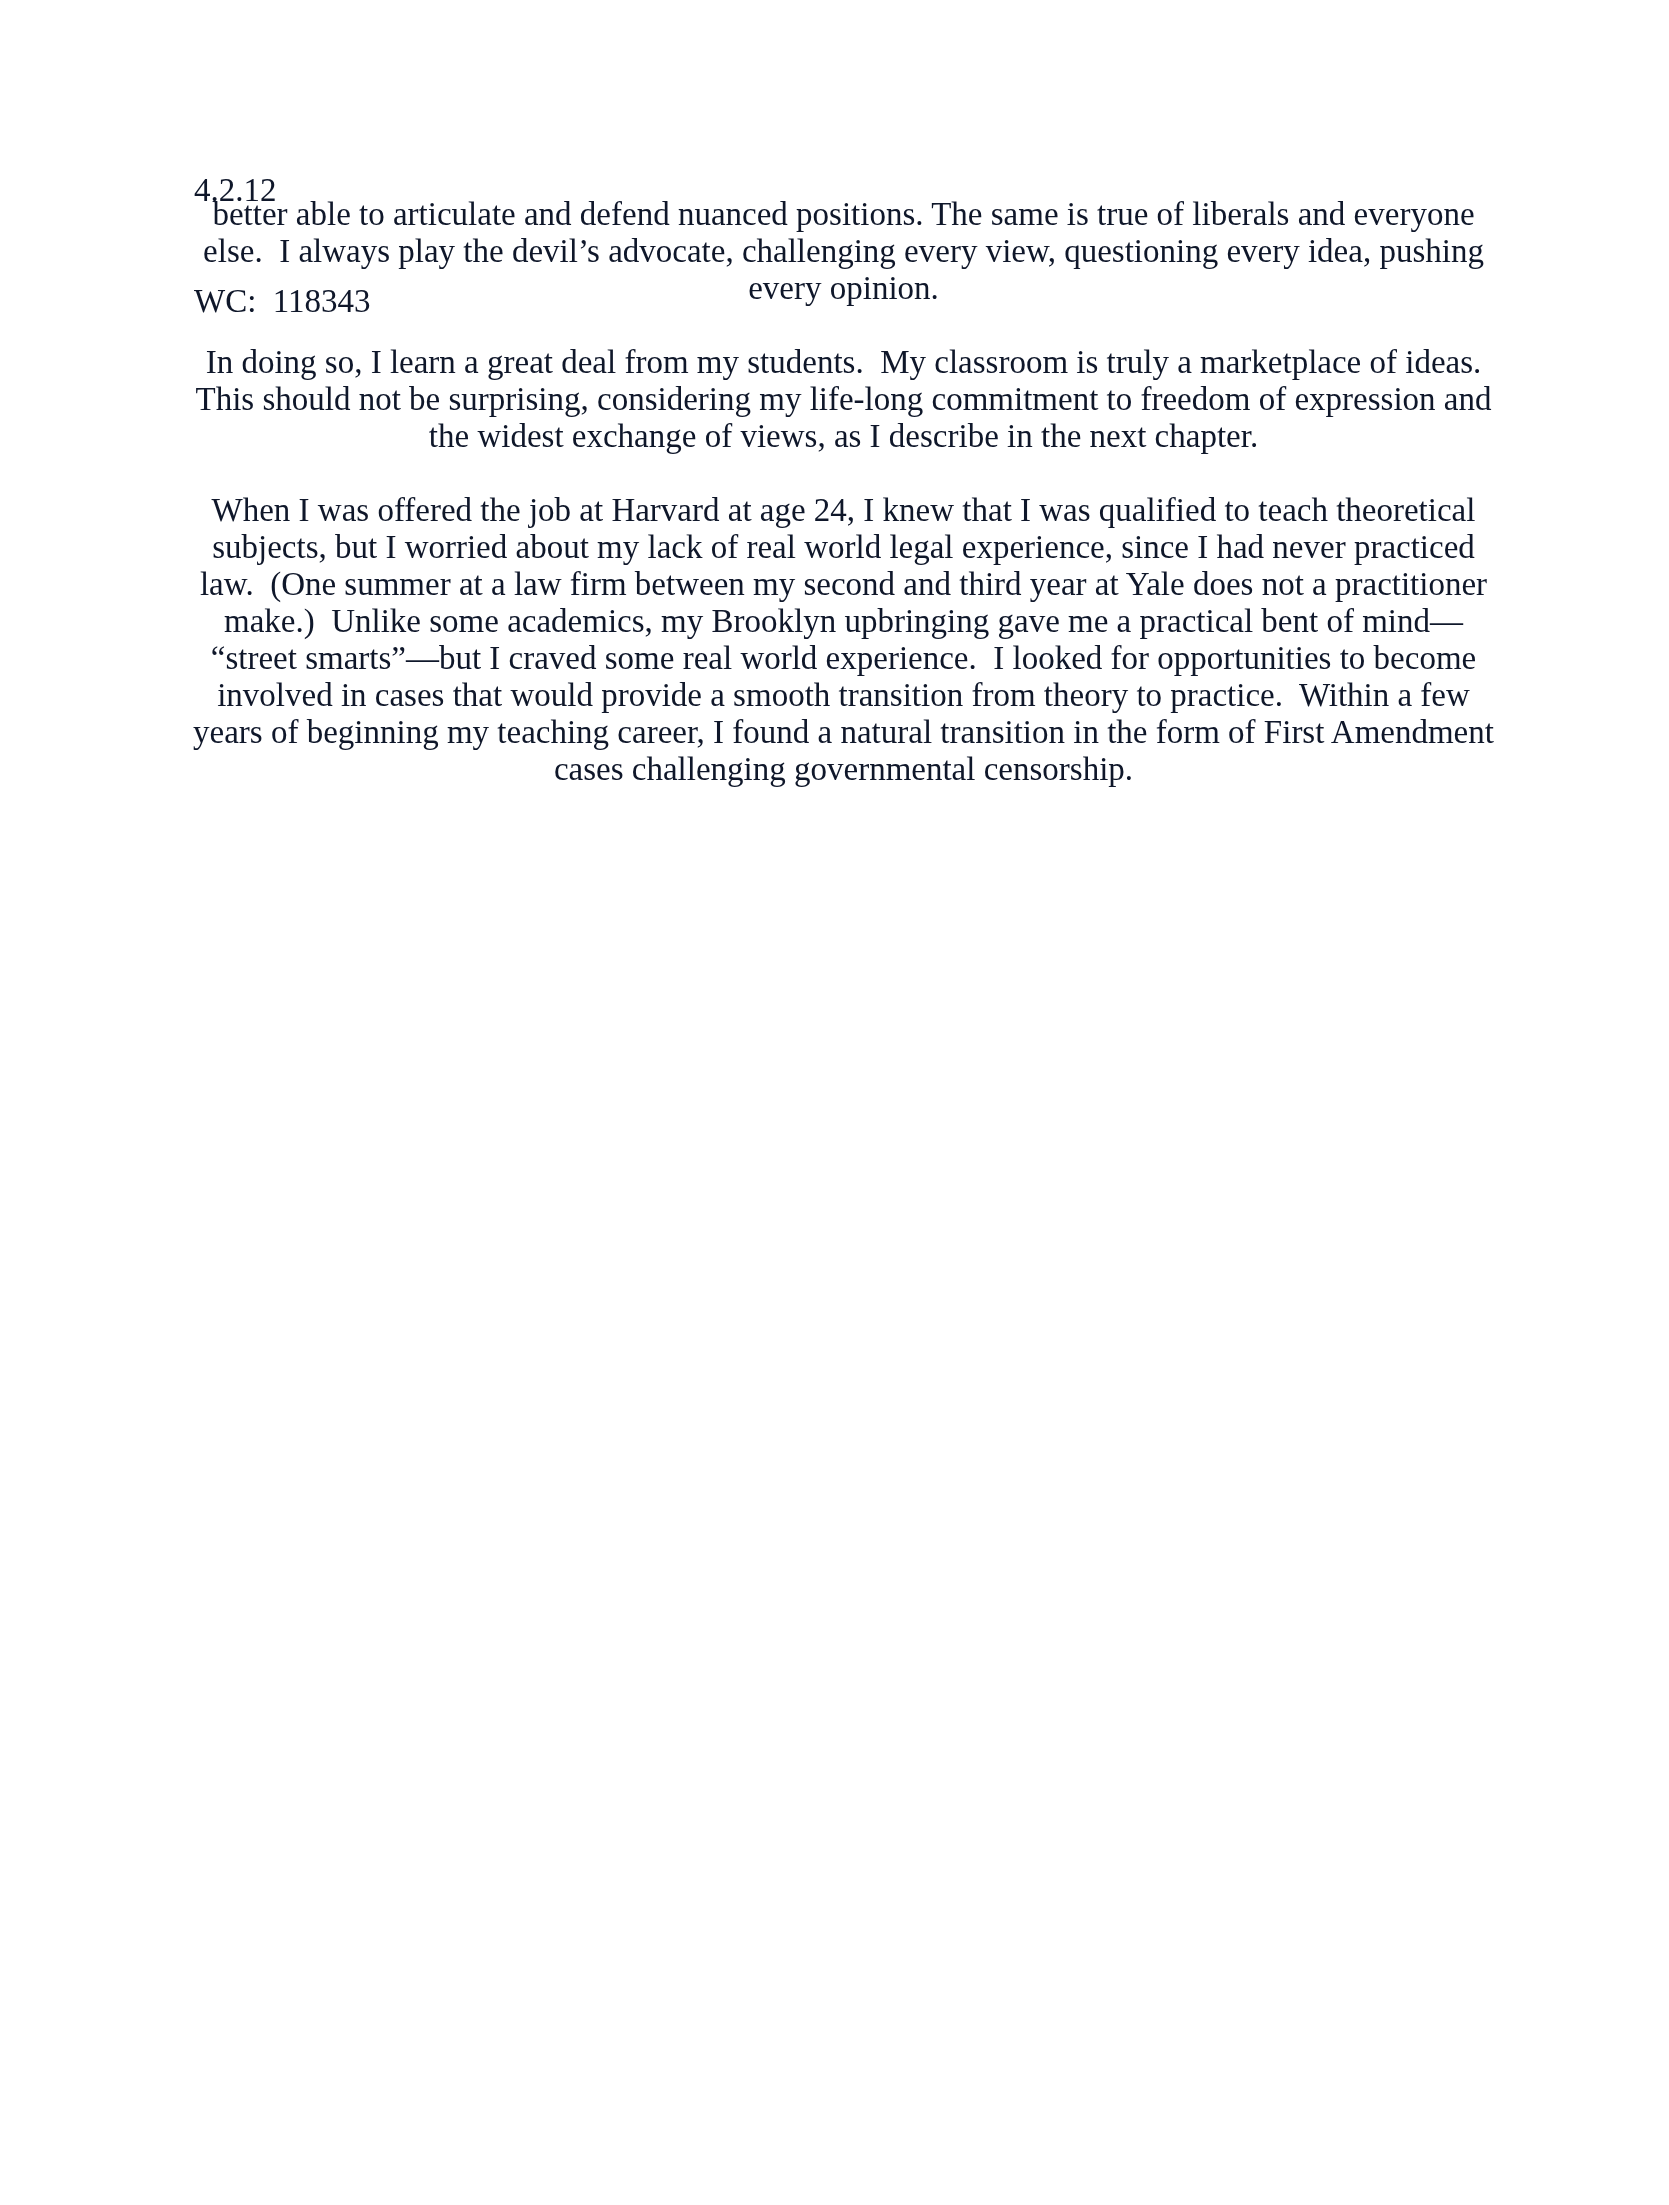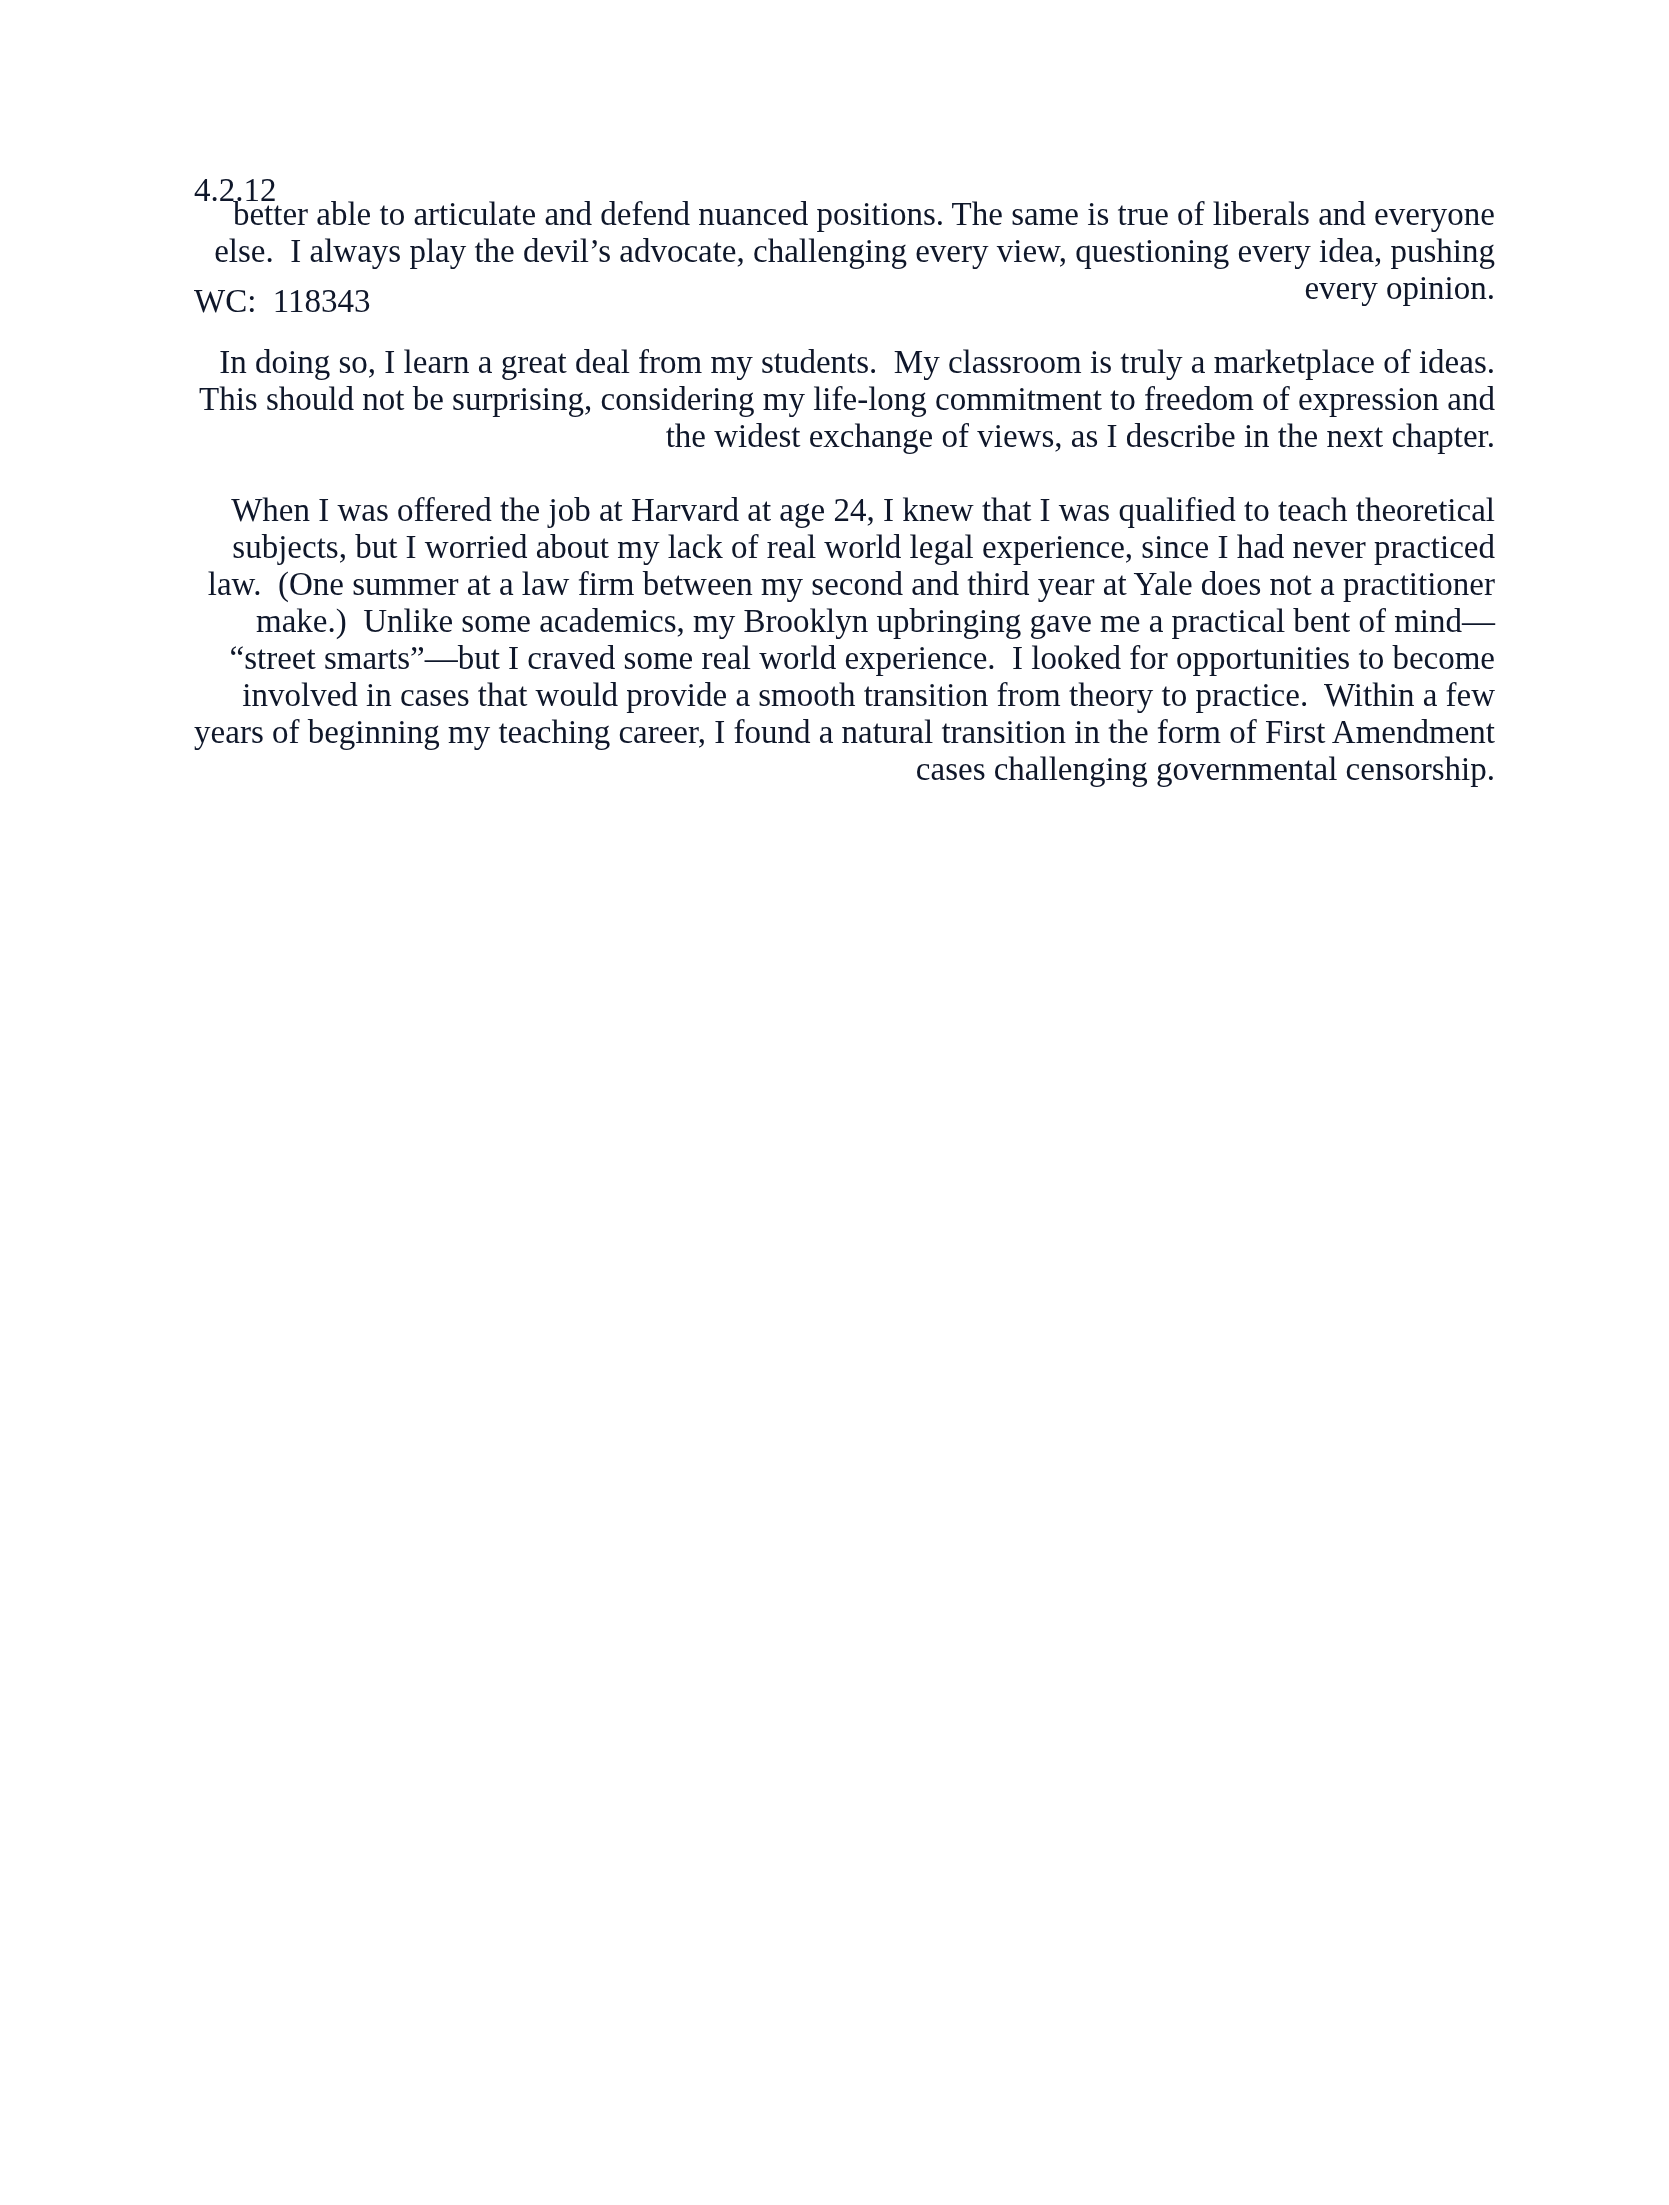--- a/index.html
+++ b/index.html
@@ -26,21 +26,21 @@
   }
   .doc-body {
     position: absolute;
     left: 192px;
     top: 196px;
     width: 1303px;
   }
   .doc-body p {
     margin: 0 0 37px 0;
     white-space: pre-wrap;
-    text-align: right;
+    text-align: center;
   }
   .page-number {
     position: absolute;
     left: 0;
     top: 1987px;
     width: 1669px;
     text-align: center;
   }
   .bates-stamp {
     position: absolute;

